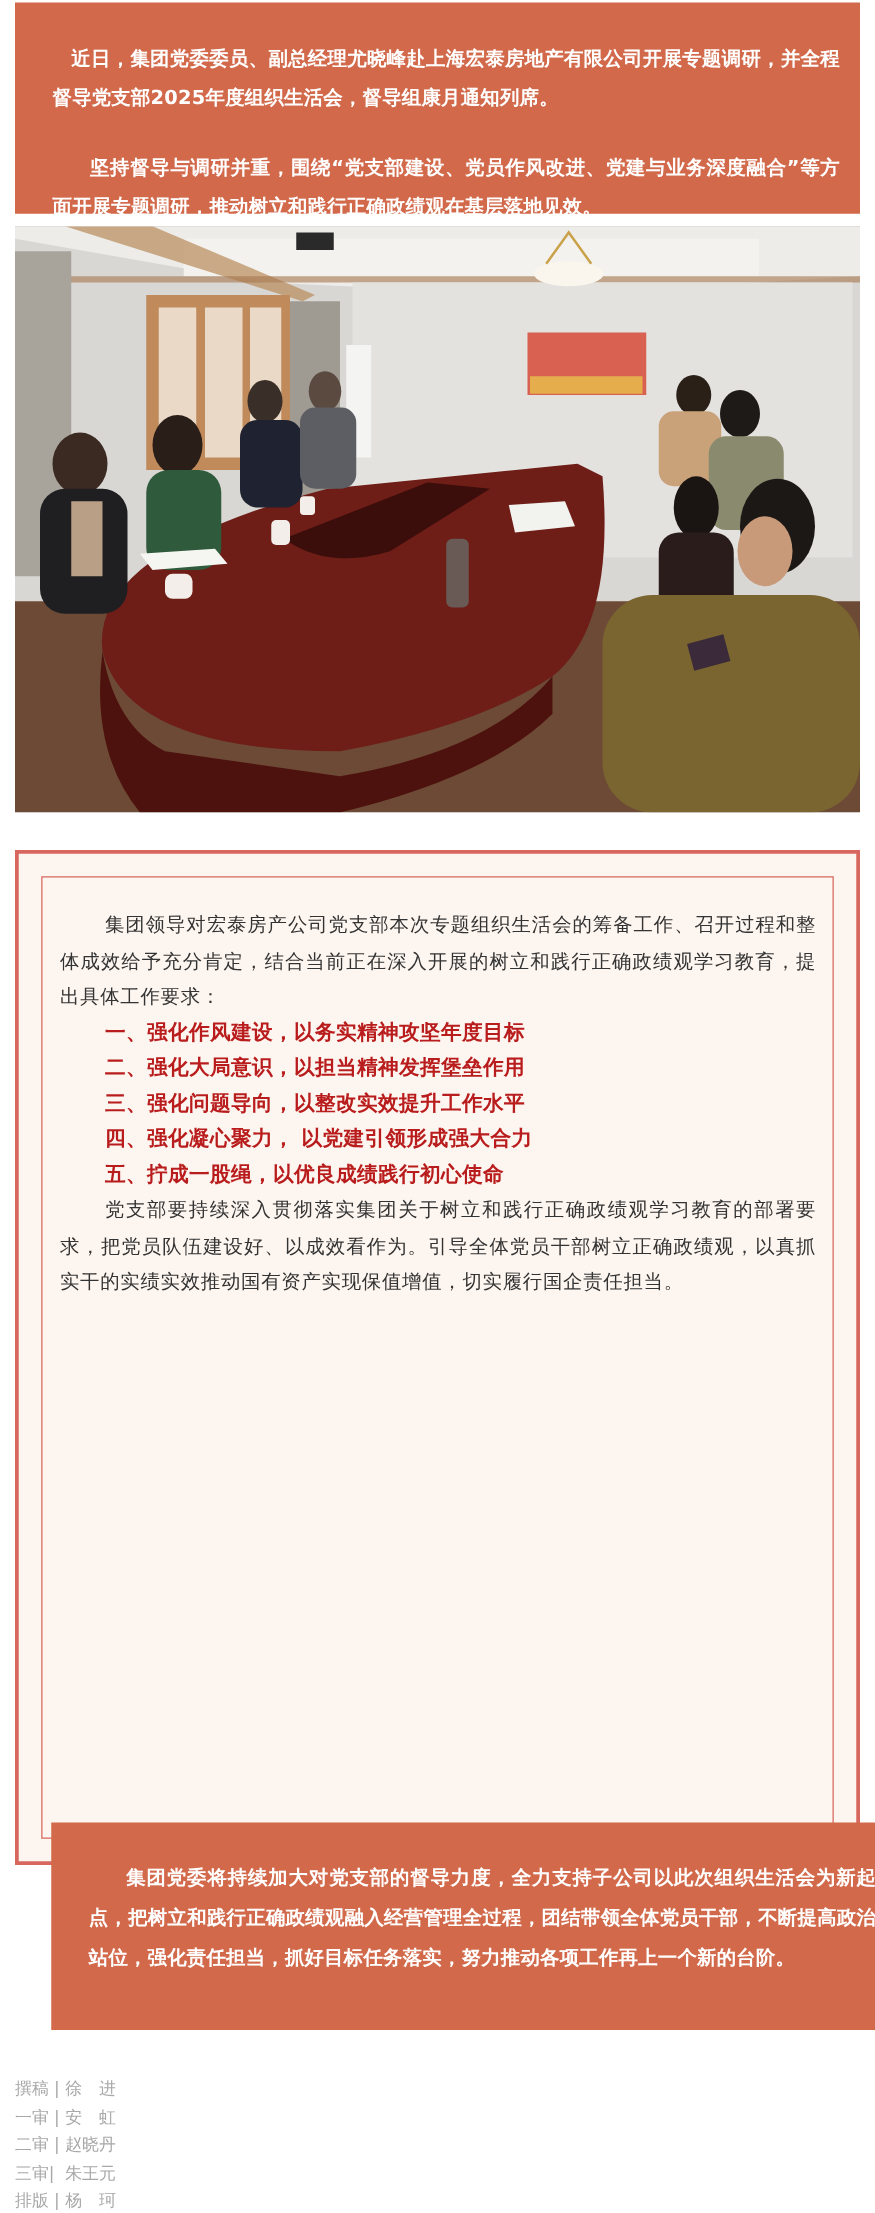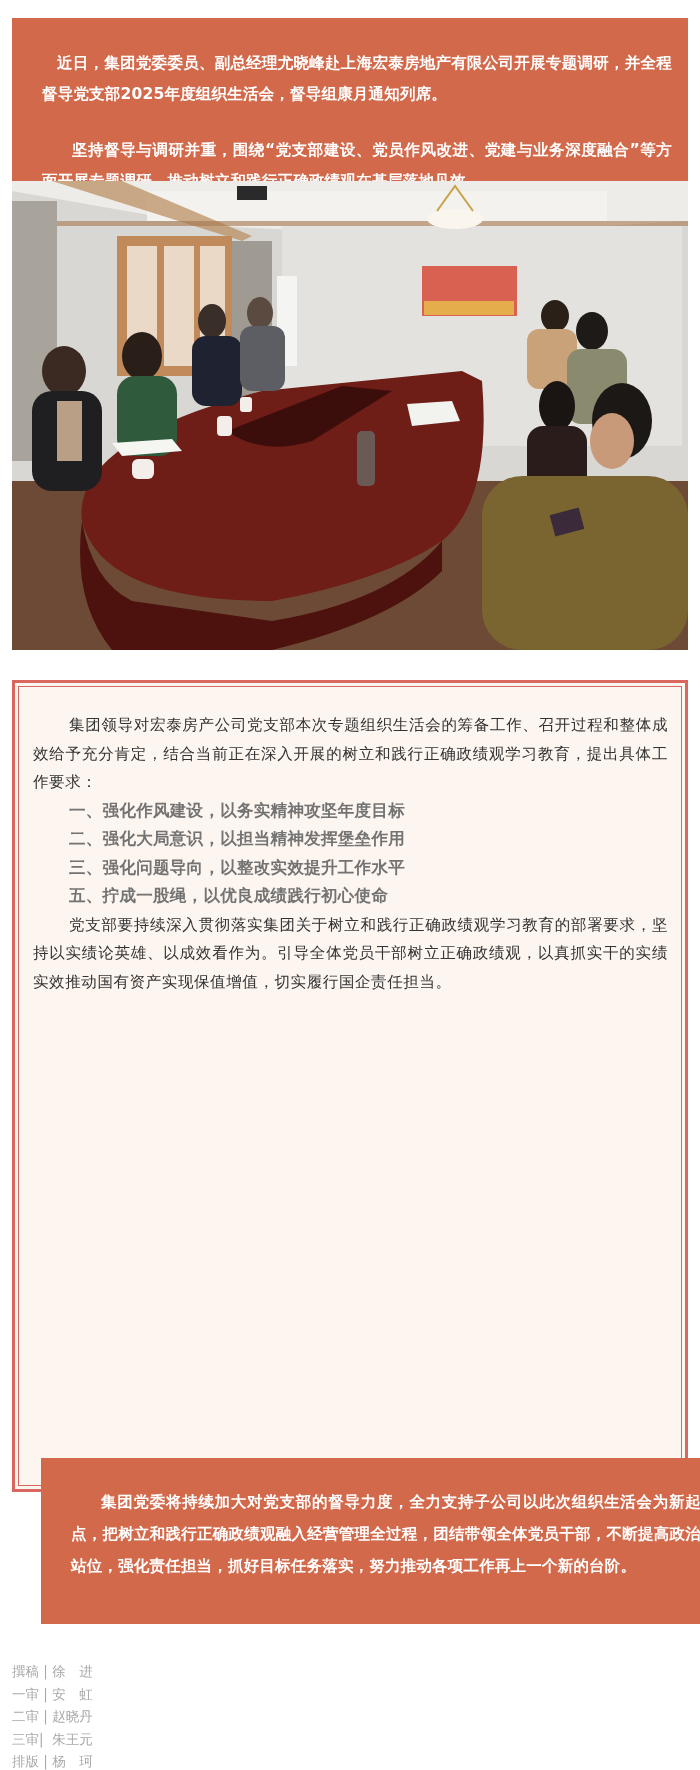--- a/index.html
+++ b/index.html
@@ -7,43 +7,43 @@
     body { font-family: "DejaVu Sans", "Liberation Sans", sans-serif; position: relative; }
 
     .orange-box {
       position: absolute; left: 12px; width: 676px;
       background: #d2694a; color: #ffffff;
     }
     .orange-box p {
       font-size: 15.5px; line-height: 31px; text-align: justify;
       letter-spacing: 0.2px; font-weight: bold;
     }
-    #intro-box { top: 18px; height: 169px; padding: 30px 16px 0 30px; }
+    #intro-box { top: 2px; height: 169px; padding: 30px 16px 0 30px; }
     #intro-box p.p1 { text-indent: 15px; padding-left: 0; }
     #intro-box p.p2 { text-indent: 30px; margin-top: 25px; }
 
     #photo {
       position: absolute; left: 12px; top: 181px; width: 676px; height: 469px;
       overflow: hidden; background: #c9c6c2;
     }
 
     #requirements-box {
       position: absolute; left: 12px; top: 680px; width: 676px; height: 812px;
-      border: 3px solid #d8675f; background: #fdf5ef; padding: 3px;
+      border: 3px solid #d8675f; background: #fdf5ef; padding: 18px;
     }
     #requirements-inner {
       width: 100%; height: 100%; border: 1.5px solid #d8675f;
       padding: 24px 13px 0 14px; color: #333333;
     }
     #requirements-inner p {
       font-size: 15.5px; line-height: 28.5px; text-align: justify; letter-spacing: 0.6px;
     }
     #requirements-inner p.body { text-indent: 36px; }
     #requirements-inner p.heading {
-      text-indent: 36px; font-weight: bold; color: #737373; font-size: 16.5px; letter-spacing: 0.3px;
+      text-indent: 36px; font-weight: bold; color: #b91c1c; font-size: 16.5px; letter-spacing: 0.3px;
     }
 
     #closing-box { top: 1458px; height: 166px; padding: 28px 16px 0 30px; margin-left: 29px; }
     #closing-box p { text-indent: 30px; line-height: 32px; }
 
     #credits {
       position: absolute; left: 12px; top: 1660px; color: #a8a8a8;
       font-size: 13.5px; line-height: 22.6px;
     }
     #credits .credit-row { white-space: pre; }
@@ -123,23 +123,24 @@
 <section id="requirements-box">
   <div id="requirements-inner">
     <p class="body">集团领导对宏泰房产公司党支部本次专题组织生活会的筹备工作、召开过程和整体成效给予充分肯定，结合当前正在深入开展的树立和践行正确政绩观学习教育，提出具体工作要求：</p>
 
     <p class="heading">一、强化作风建设，以务实精神攻坚年度目标</p>
 
     <p class="heading">二、强化大局意识，以担当精神发挥堡垒作用</p>
 
     <p class="heading">三、强化问题导向，以整改实效提升工作水平</p>
 
+    <p class="heading">四、强化凝心聚力， 以党建引领形成强大合力</p>
 
     <p class="heading">五、拧成一股绳，以优良成绩践行初心使命</p>
-    <p class="body">党支部要持续深入贯彻落实集团关于树立和践行正确政绩观学习教育的部署要求，坚持以实绩论英雄、以成效看作为。引导全体党员干部树立正确政绩观，以真抓实干的实绩实效推动国有资产实现保值增值，切实履行国企责任担当。</p>
+    <p class="body">党支部要持续深入贯彻落实集团关于树立和践行正确政绩观学习教育的部署要求，把党员队伍建设好、以成效看作为。引导全体党员干部树立正确政绩观，以真抓实干的实绩实效推动国有资产实现保值增值，切实履行国企责任担当。</p>
   </div>
 </section>
 
 <section id="closing-box" class="orange-box">
   <p>集团党委将持续加大对党支部的督导力度，全力支持子公司以此次组织生活会为新起点，把树立和践行正确政绩观融入经营管理全过程，团结带领全体党员干部，不断提高政治站位，强化责任担当，抓好目标任务落实，努力推动各项工作再上一个新的台阶。</p>
 </section>
 
 <section id="credits">
   <div class="credit-row"><span>撰稿</span><span> | </span><span>徐　进</span></div>
   <div class="credit-row"><span>一审</span><span> | </span><span>安　虹</span></div>

